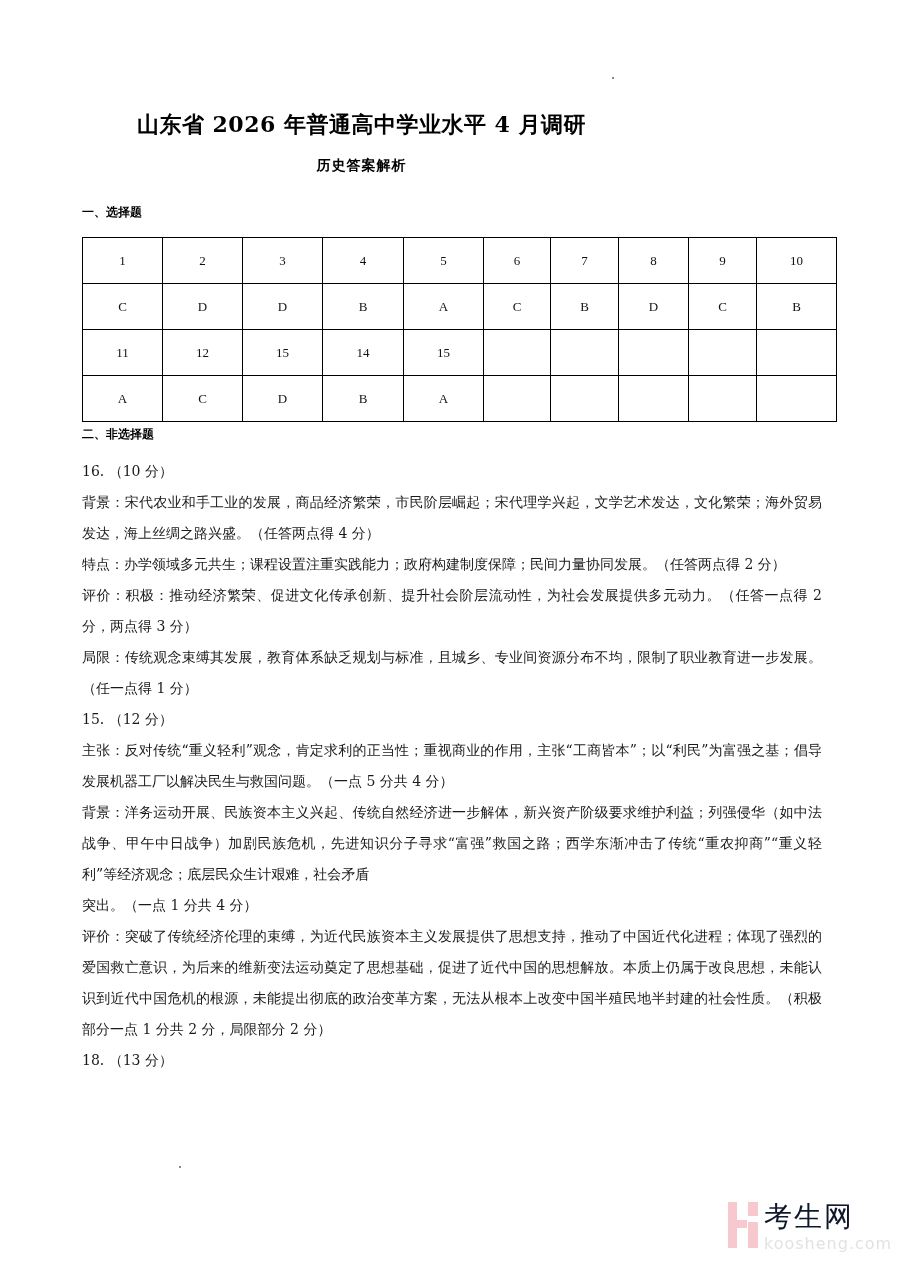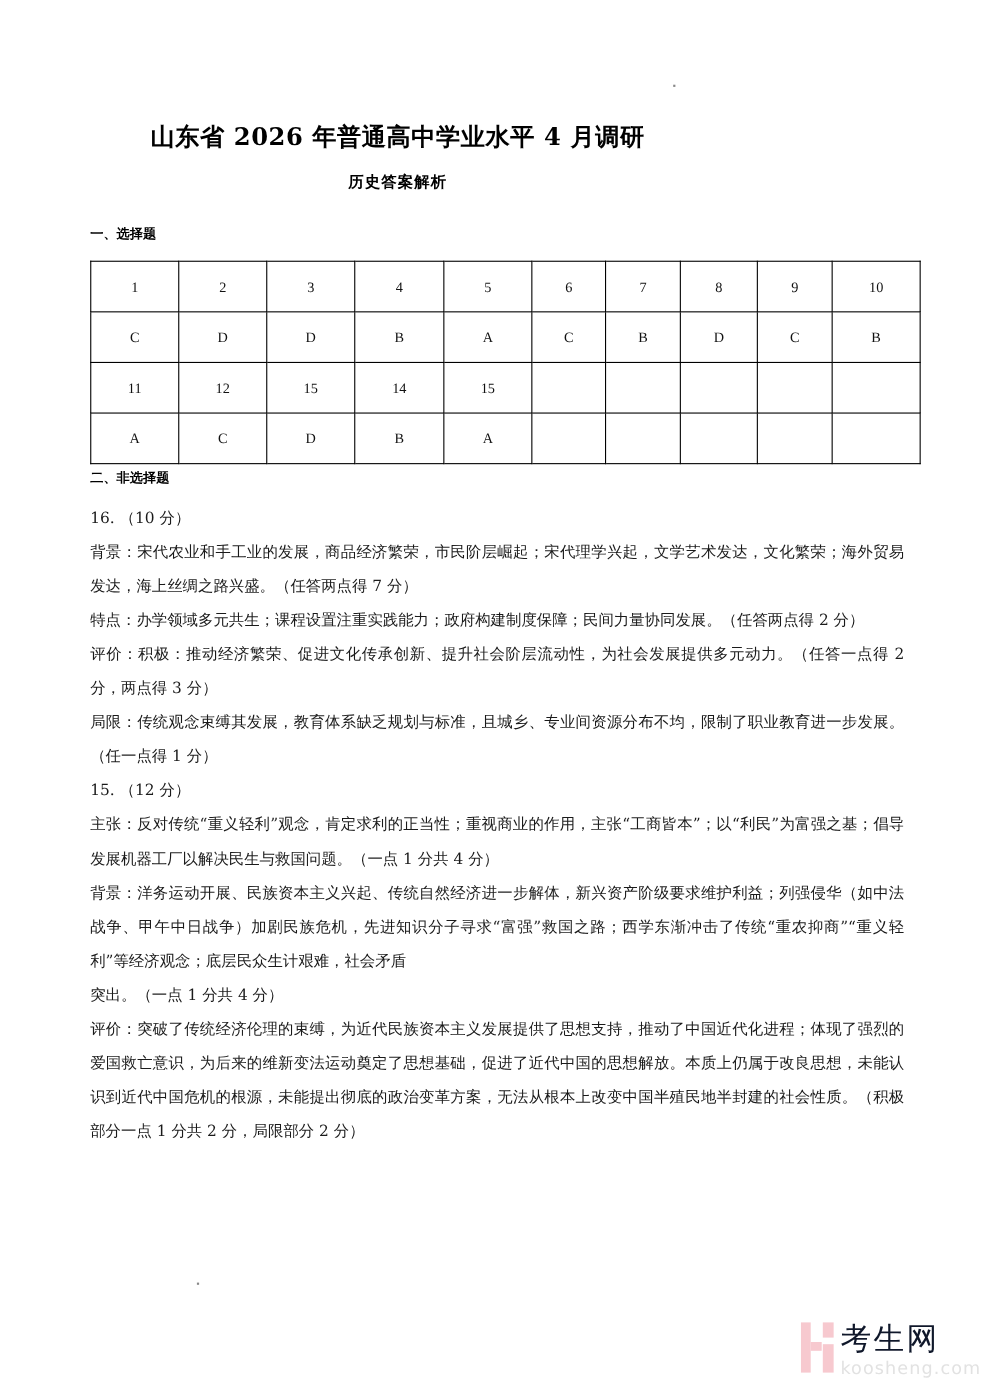--- a/index.html
+++ b/index.html
@@ -122,29 +122,30 @@
         <td></td>
         <td></td>
       </tr>
     </tbody>
 </table>
 
 <div class="section-head sh2">二、非选择题</div>
 
 <div class="content" id="content">
     <p>16. （10 分）</p>
-    <p>背景：宋代农业和手工业的发展，商品经济繁荣，市民阶层崛起；宋代理学兴起，文学艺术发达，文化繁荣；海外贸易发达，海上丝绸之路兴盛。（任答两点得 7 分）</p>
+    <p>背景：宋代农业和手工业的发展，商品经济繁荣，市民阶层崛起；宋代理学兴起，文学艺术发达，文化繁荣；海外贸易发达，海上丝绸之路兴盛。（任答两点得 4 分）</p>
     <p>特点：办学领域多元共生；课程设置注重实践能力；政府构建制度保障；民间力量协同发展。（任答两点得 2 分）</p>
     <p>评价：积极：推动经济繁荣、促进文化传承创新、提升社会阶层流动性，为社会发展提供多元动力。（任答一点得 2 分，两点得 3 分）</p>
     <p>局限：传统观念束缚其发展，教育体系缺乏规划与标准，且城乡、专业间资源分布不均，限制了职业教育进一步发展。（任一点得 1 分）</p>
     <p>15. （12 分）</p>
-    <p>主张：反对传统“重义轻利”观念，肯定求利的正当性；重视商业的作用，主张“工商皆本”；以“利民”为富强之基；倡导发展机器工厂以解决民生与救国问题。（一点 1 分共 4 分）</p>
+    <p>主张：反对传统“重义轻利”观念，肯定求利的正当性；重视商业的作用，主张“工商皆本”；以“利民”为富强之基；倡导发展机器工厂以解决民生与救国问题。（一点 5 分共 4 分）</p>
     <p>背景：洋务运动开展、民族资本主义兴起、传统自然经济进一步解体，新兴资产阶级要求维护利益；列强侵华（如中法战争、甲午中日战争）加剧民族危机，先进知识分子寻求“富强”救国之路；西学东渐冲击了传统“重农抑商”“重义轻利”等经济观念；底层民众生计艰难，社会矛盾</p>
     <p>突出。（一点 1 分共 4 分）</p>
     <p>评价：突破了传统经济伦理的束缚，为近代民族资本主义发展提供了思想支持，推动了中国近代化进程；体现了强烈的爱国救亡意识，为后来的维新变法运动奠定了思想基础，促进了近代中国的思想解放。本质上仍属于改良思想，未能认识到近代中国危机的根源，未能提出彻底的政治变革方案，无法从根本上改变中国半殖民地半封建的社会性质。（积极部分一点 1 分共 2 分，局限部分 2 分）</p>
+    <p>18. （13 分）</p>
   </div>
 
 <div class="dot dot-bottom"></div>
 
 <div class="watermark">
   <svg class="wm-logo" viewBox="0 0 30 46">
     <rect x="0" y="0" width="9" height="46" fill="#f7c9cf"></rect>
     <rect x="9" y="18" width="10" height="8" fill="#f7c9cf"></rect>
     <rect x="20" y="0" width="10" height="14" fill="#f7c9cf"></rect>
     <rect x="20" y="20" width="10" height="26" fill="#f7c9cf"></rect>

